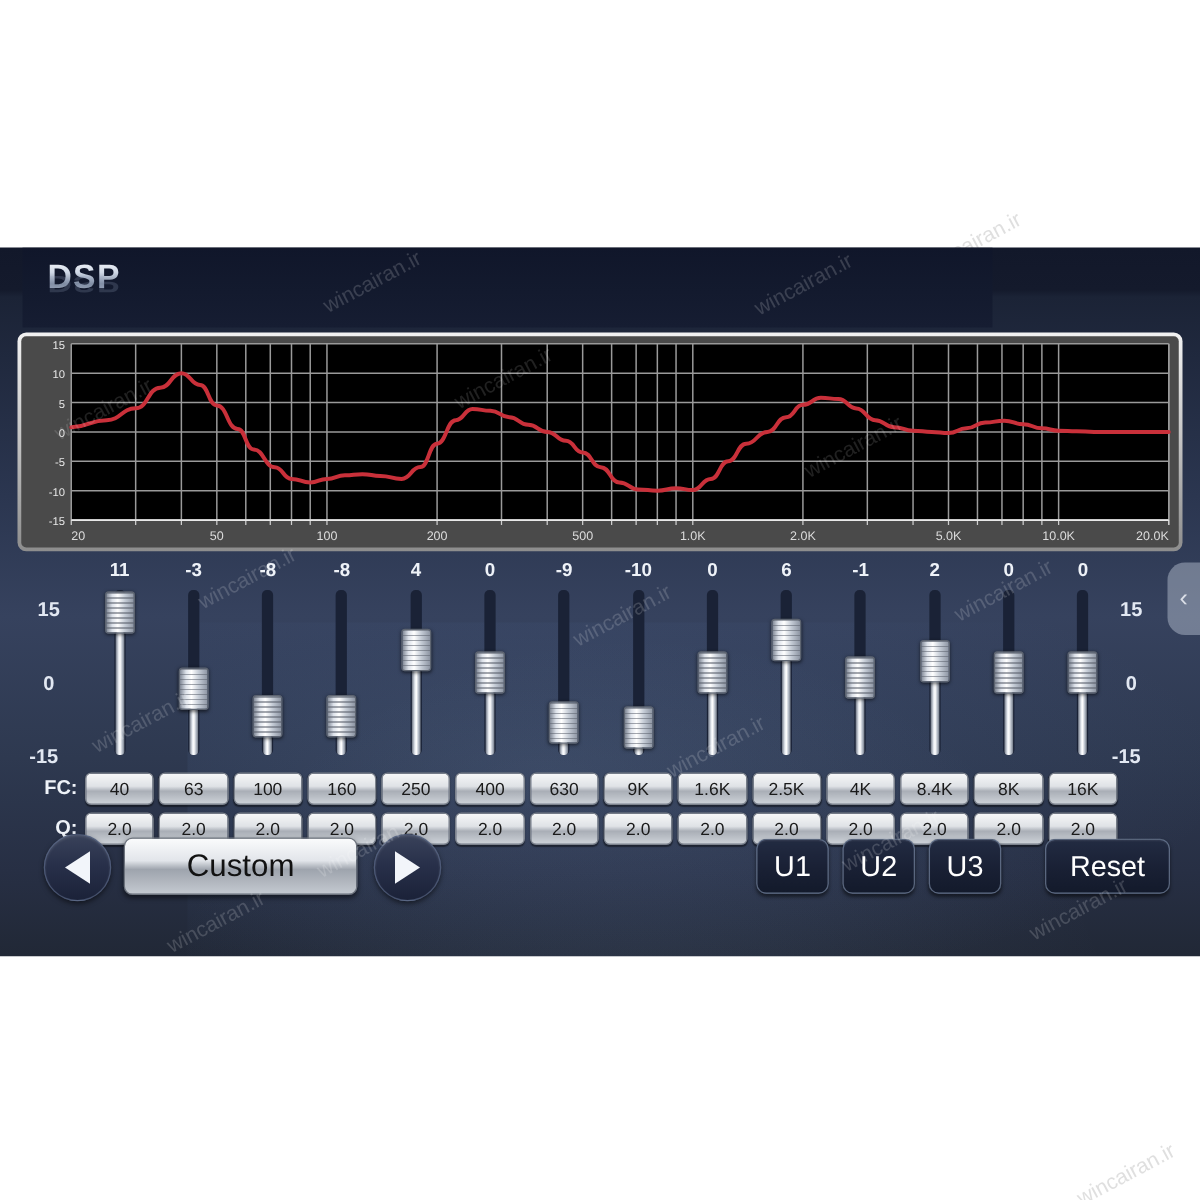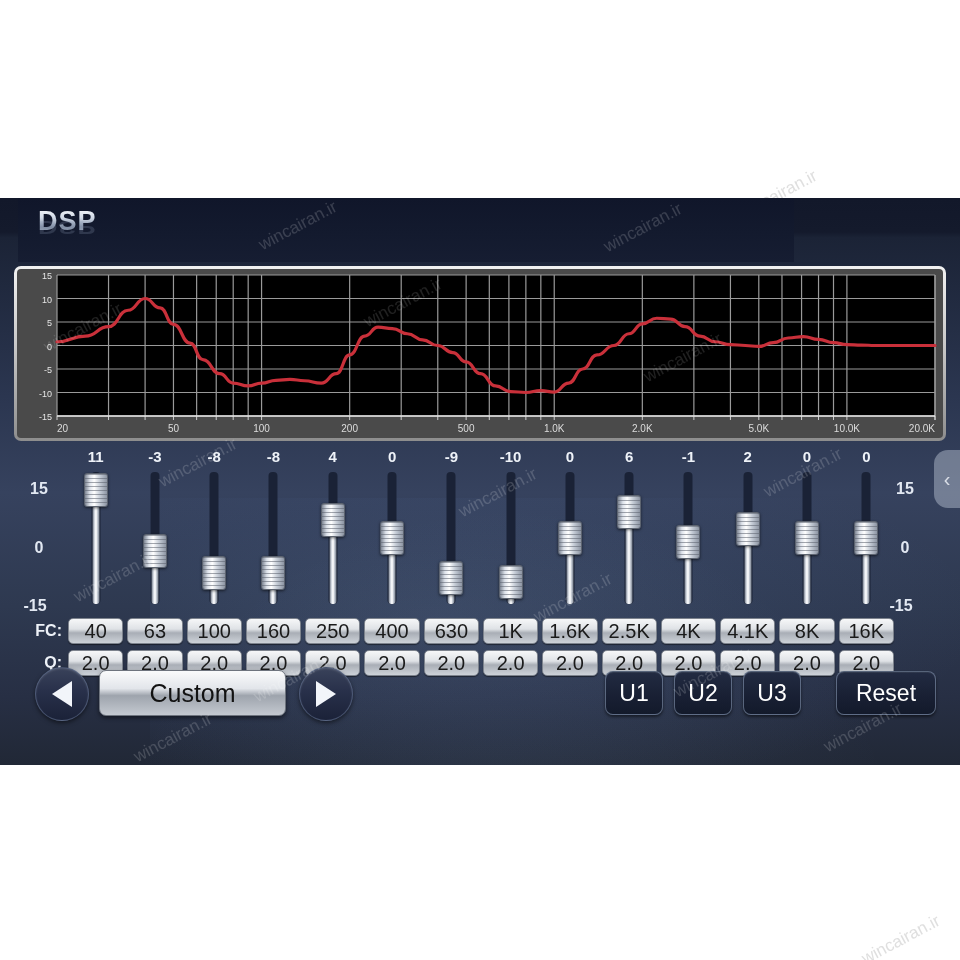--- a/index.html
+++ b/index.html
@@ -220,21 +220,21 @@
     height: 26px;
     display: flex;
   }
   .cell {
     flex: 1;
     margin: 0 2px;
     border-radius: 5px;
     background: linear-gradient(180deg, #f6f7f8 0%, #dfe2e6 42%, #a9aeb6 58%, #cdd2d8 100%);
     border: 1px solid #7d838d;
     box-sizing: border-box;
-    font-size: 20px;
+    font-size: 14px;
     color: #1a1a1a;
     display: flex;
     align-items: center;
     justify-content: center;
     box-shadow: 0 1px 1px rgba(0,0,0,0.45);
   }
 
   
   .bottom {
     position: absolute;
@@ -556,33 +556,33 @@
         <div class="cell">
           <span>250</span>
         </div>
         <div class="cell">
           <span>400</span>
         </div>
         <div class="cell">
           <span>630</span>
         </div>
         <div class="cell">
-          <span>1K</span>
+          <span>9K</span>
         </div>
         <div class="cell">
           <span>1.6K</span>
         </div>
         <div class="cell">
           <span>2.5K</span>
         </div>
         <div class="cell">
           <span>4K</span>
         </div>
         <div class="cell">
-          <span>4.1K</span>
+          <span>8.4K</span>
         </div>
         <div class="cell">
           <span>8K</span>
         </div>
         <div class="cell">
           <span>16K</span>
         </div>
       </div>
   </div>
 

